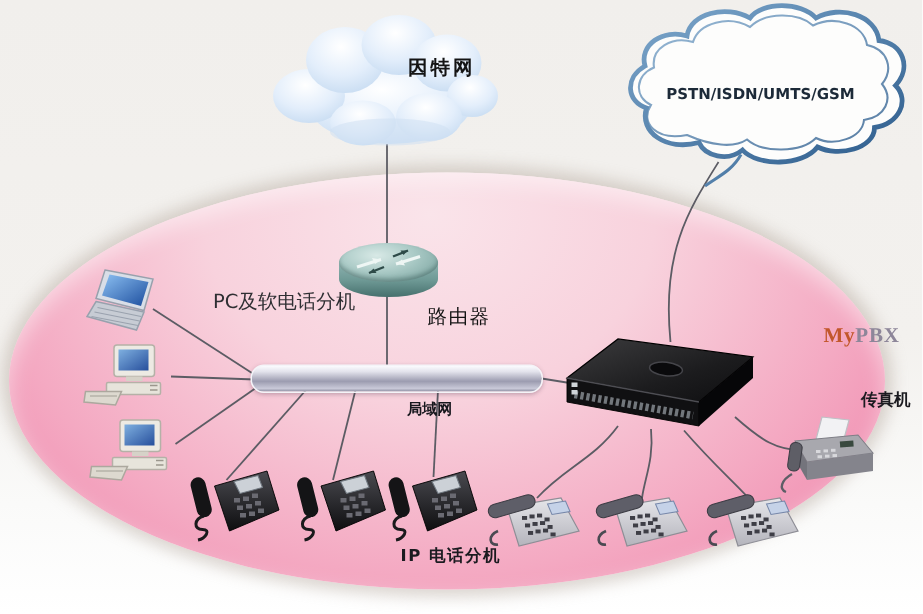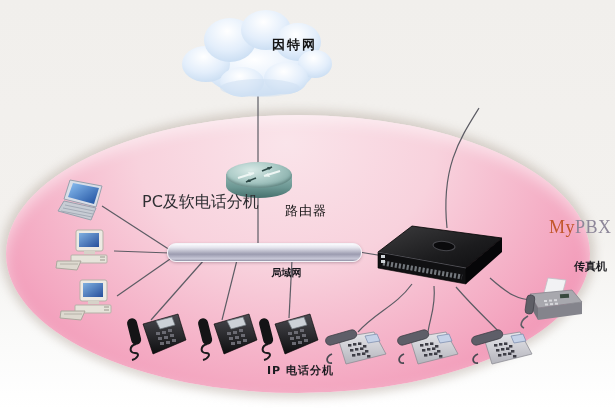--- a/index.html
+++ b/index.html
@@ -14,24 +14,24 @@
     background:radial-gradient(ellipse at 48% 10%, var(--ellipse-top) 0%, #f8d2dd 35%, #f4a9c2 68%, var(--ellipse-bottom) 100%);
     box-shadow:0 0 10px 5px rgba(178,163,152,0.45), inset 0 6px 14px rgba(255,255,255,0.5);
   }
   svg{display:block;overflow:visible;}
   #lines{left:0;top:0;z-index:2;}
   .node{z-index:3;}
   .lbl{z-index:4;color:#141414;white-space:nowrap;padding-left:44px;}
   .lbl-internet{font-size:13px;font-weight:bold;letter-spacing:2px;}
   .lbl-router{font-size:13px;font-weight:normal;letter-spacing:1px;}
   .lbl-lan{font-size:10px;font-weight:bold;color:#17171d;margin-top:40px;}
-  .lbl-pc{font-size:16px;font-weight:normal;color:#2f2f33;}
+  .lbl-pc{font-size:13px;font-weight:normal;color:#2f2f33;}
   .lbl-phones{font-size:11px;font-weight:bold;letter-spacing:1px;color:#1b1b20;}
   .lbl-fax{font-size:11px;font-weight:bold;color:#1b1b20;}
-  .lbl-pbx{font-family:"Liberation Serif",serif;font-size:18px;font-weight:normal;letter-spacing:0.5px;}
+  .lbl-pbx{font-family:"Liberation Serif",serif;font-size:14px;font-weight:bold;letter-spacing:0.5px;}
   .lbl-pbx .my{color:var(--pbx-brand-my);}
   .lbl-pbx .pbx{color:var(--pbx-brand-pbx);}
   #lanbus{
     left:167px;top:243px;width:193px;height:17px;border-radius:9px;
     background:linear-gradient(180deg,#fbfbfe 0%,#e3e3ec 22%,#9c9cb0 60%,#c9c9d8 88%,#8e8ea2 100%);
     border:1px solid #f4f4f8;box-shadow:0 1px 3px rgba(90,60,80,.35);
     display:flex;align-items:center;justify-content:center;
   }
   .router{left:226px;top:162px;width:66px;height:38px;}
   .router .body{position:absolute;left:0;top:12px;width:66px;height:24px;
@@ -88,20 +88,36 @@
         <ellipse cx="122" cy="38" rx="23" ry="19"></ellipse>
         <ellipse cx="139" cy="60" rx="17" ry="14"></ellipse>
         <ellipse cx="110" cy="74" rx="22" ry="16"></ellipse>
         <ellipse cx="66" cy="78" rx="22" ry="15"></ellipse>
       </g>
       <ellipse cx="84" cy="84" rx="40" ry="9" fill="#cfe0f2" opacity="0.55"></ellipse>
     </svg>
     <span class="abs lbl lbl-internet" style="left:52px;top:32px">因特网</span>
   </div>
 
+  <div class="abs node" style="left:406px;top:0px;width:202px;height:128px">
+    <svg width="202" height="128" viewBox="0 0 202 128">
+      <defs>
+        <linearGradient id="pg" x1="0" y1="0" x2="1" y2="1">
+          <stop offset="0%" stop-color="#7fa9cd"></stop>
+          <stop offset="100%" stop-color="#2d5c8c"></stop>
+        </linearGradient>
+      </defs>
+      <g fill="none" stroke="url(#pg)">
+        <path stroke-width="3.2" fill="#fdfdfc" d="M60,95 C38,101 20,88 25,72 C12,68 10,52 24,44 C20,30 36,19 52,24 C54,9 78,3 94,12 C102,1 128,1 138,12 C154,3 178,10 180,27 C196,29 202,45 191,57 C201,67 193,83 177,85 C177,99 153,105 139,98 C129,111 99,111 89,100 C79,108 64,104 60,95 Z"></path>
+        <path stroke-width="1.4" opacity="0.8" d="M52,90 C32,94 20,82 28,70 C16,64 18,50 30,45 C28,32 42,24 56,28 C60,15 80,10 94,18 C104,8 126,8 136,17 C150,10 170,16 172,30 C186,33 190,46 182,56 C190,66 184,78 170,80 C169,92 150,98 138,92 C128,102 102,102 92,93 C83,99 68,97 52,90 Z"></path>
+        <path stroke-width="2" d="M88,103 C82,114 72,118 64,124"></path>
+      </g>
+      <text x="101" y="66" text-anchor="middle" font-size="10" font-weight="bold" font-family="DejaVu Sans, sans-serif" fill="#1c2a38">PSTN/ISDN/UMTS/GSM</text>
+    </svg>
+  </div>
 
   <div class="abs node router">
     <div class="body"></div>
     <div class="top"></div>
     <svg class="abs" style="left:6px;top:3px" width="54" height="20" viewBox="0 0 54 20">
       <g stroke="#eef6f4" stroke-width="2" fill="#eef6f4">
         <path d="M6,13 L22,8"></path>
           <path d="M22,8 l-6,-1 l2,4 z" stroke-width="0"></path>
         <path d="M48,6 L32,11"></path>
           <path d="M32,11 l6,1 l-2,-4 z" stroke-width="0"></path>

